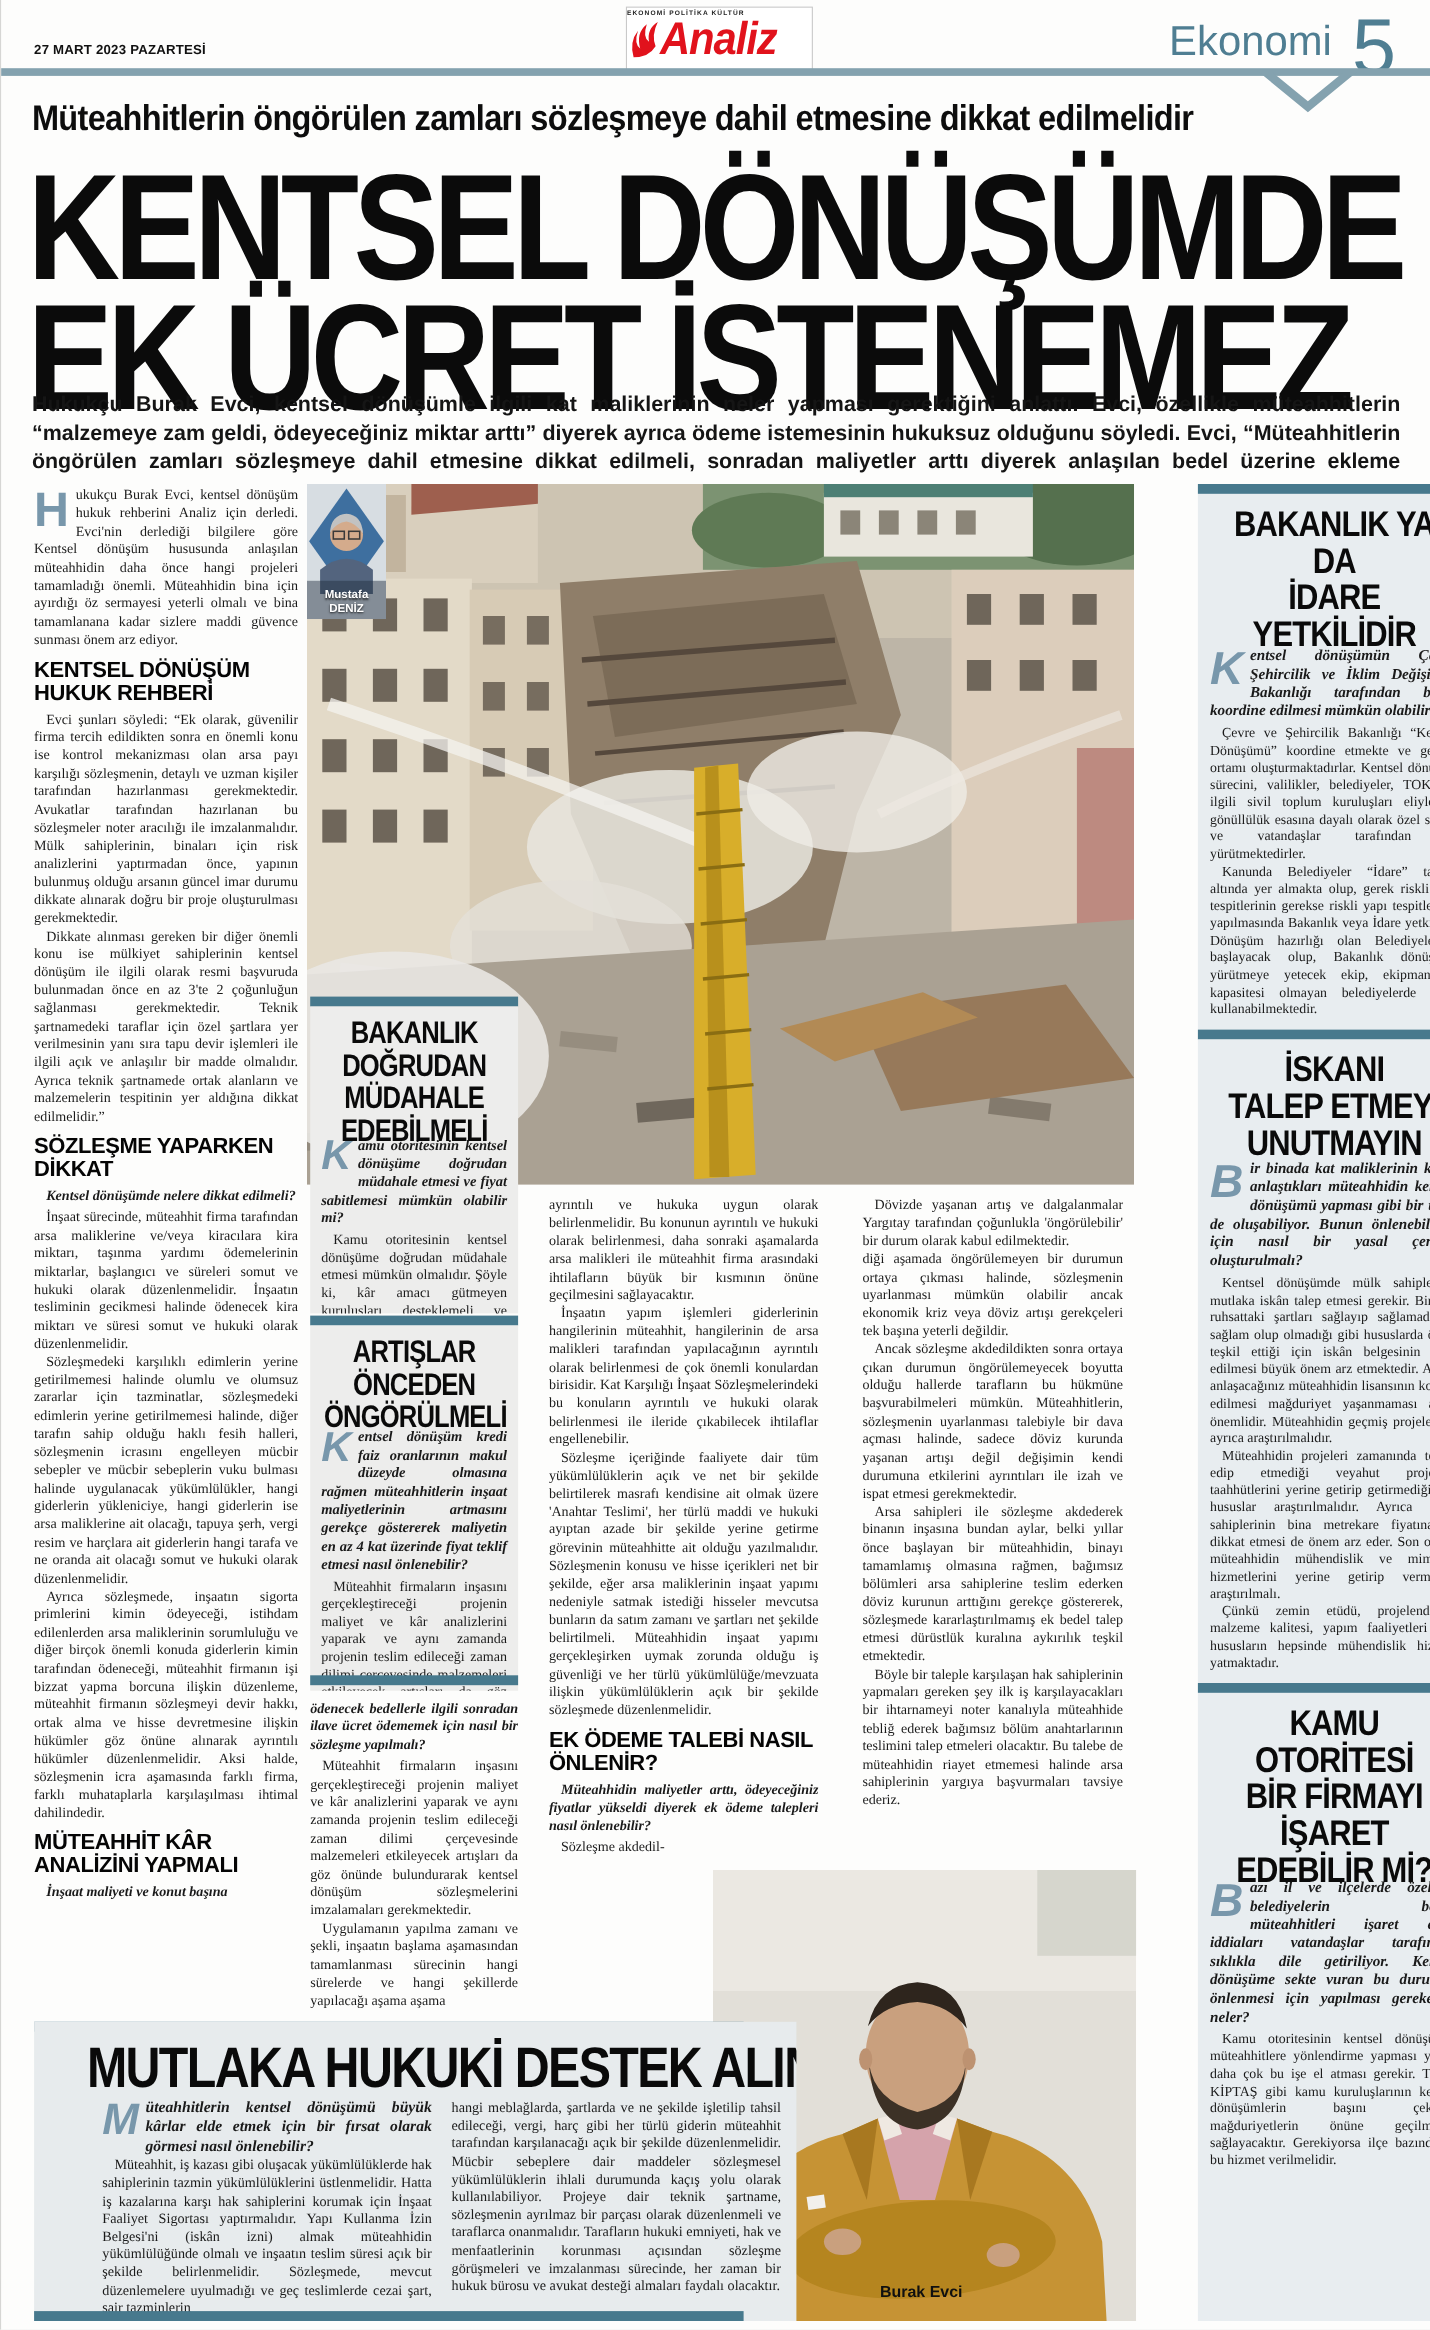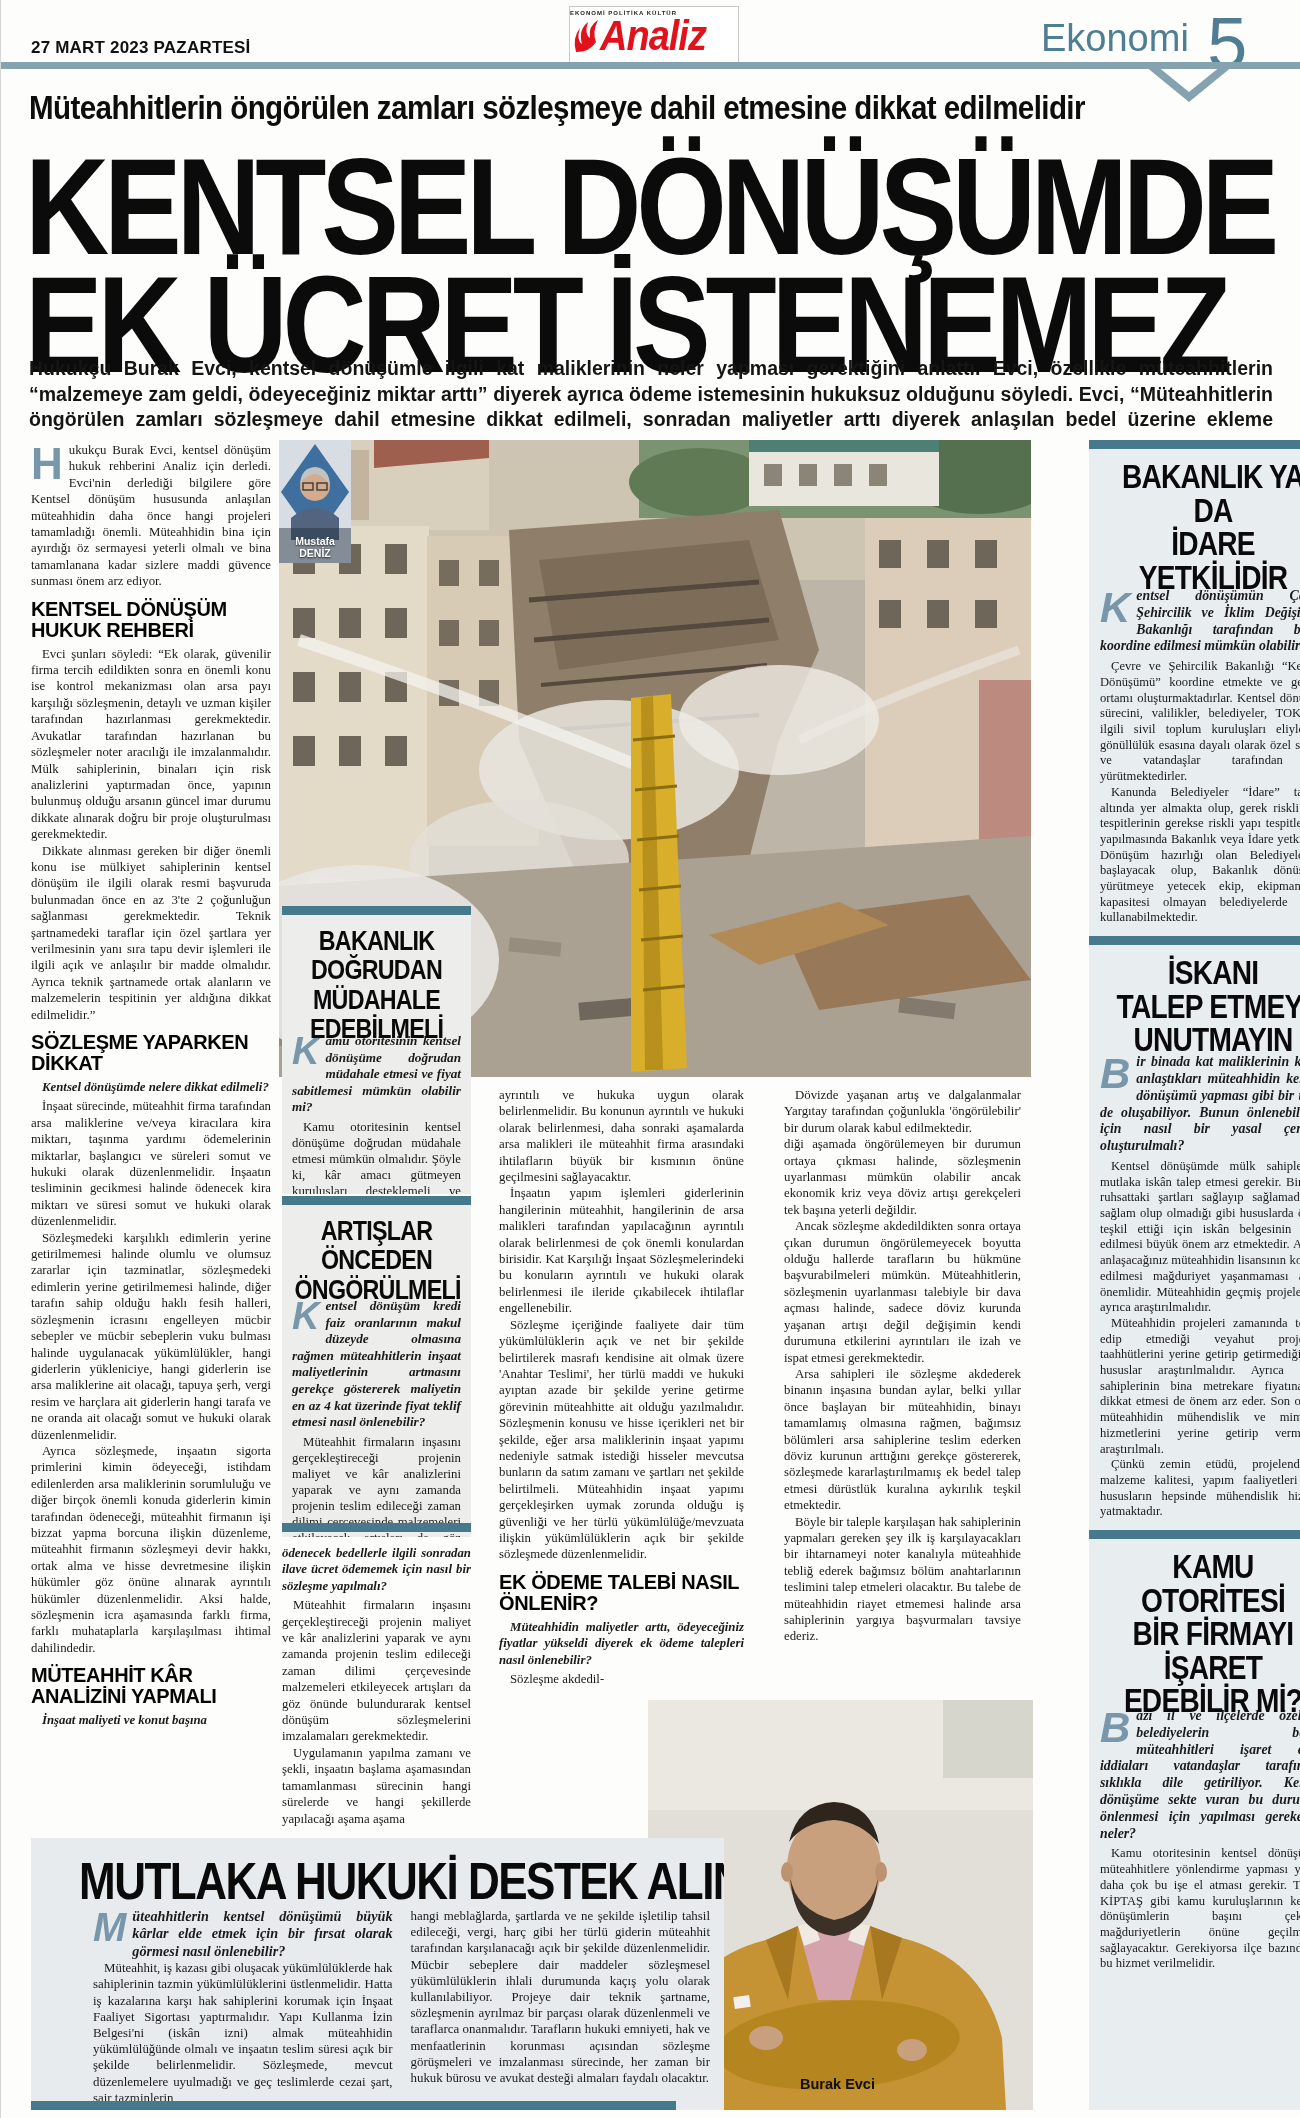--- a/index.html
+++ b/index.html
@@ -3,25 +3,25 @@
 <meta charset="utf-8">
 <style>
   html,body{margin:0;padding:0;background:#ededeb;}
   .page{position:relative;width:1300px;height:2118px;background:#fdfdfc;margin:0 auto;
         border-left:1px solid #d6d6d4;border-right:1px solid #d6d6d4;overflow:hidden;
         font-family:"Liberation Serif",serif;color:#1a1a1a;}
   .abs{position:absolute;}
   .serif{font-family:"Liberation Serif",serif;padding-left:48px;}
 
   
-  .date{left:30px;top:38px;font-family:"Liberation Sans",sans-serif;font-weight:bold;font-size:17px;letter-spacing:0.2px;color:#111;}
+  .date{left:30px;top:38px;font-family:"Liberation Sans",sans-serif;font-weight:bold;font-size:12px;letter-spacing:0.2px;color:#111;}
   .logobox{left:568px;top:6px;width:168px;height:56px;border:1px solid #c9c9c9;background:#fff;}
   .logotag{font-family:"Liberation Sans",sans-serif;font-size:6px;font-weight:bold;color:#222;letter-spacing:1px;margin-top:3px;}
   .logoword{font-family:"Liberation Sans",sans-serif;font-weight:bold;font-style:italic;font-size:38px;line-height:40px;color:#e1121c;letter-spacing:-1px;display:inline-block;transform:scale(1,1.1);}
-  .section{left:1040px;top:14px;width:250px;text-align:left;font-family:"Liberation Sans",sans-serif;color:#4f7e92;}
+  .section{left:1040px;top:14px;width:250px;text-align:center;font-family:"Liberation Sans",sans-serif;color:#4f7e92;}
   .section .word{font-size:38px;vertical-align:top;line-height:48px;}
   .section .num{font-size:72px;font-weight:normal;line-height:58px;margin-left:14px;vertical-align:top;}
   .hrule{left:0;top:62px;width:1300px;height:7px;background:#84a2af;}
 
   
   .kicker{left:28px;top:90px;font-family:"Liberation Sans",sans-serif;font-weight:bold;font-size:29px;letter-spacing:-0.6px;color:#0d0d0d;white-space:nowrap;display:inline-block;transform:scale(1.02,1.12);transform-origin:left top;}
   .hl{left:24px;font-family:"Liberation Sans",sans-serif;font-weight:bold;color:#0b0b0b;font-size:112px;letter-spacing:-5px;white-space:nowrap;display:inline-block;transform:scale(1.04,1.22);transform-origin:left top;}
   .hl1{top:128px;}
   .hl2{top:246px;}
   .lede{left:28px;top:356px;width:1244px;height:76px;overflow:hidden;font-family:"Liberation Sans",sans-serif;font-weight:bold;font-size:19.5px;line-height:25.5px;text-align:justify;color:#151515;}

